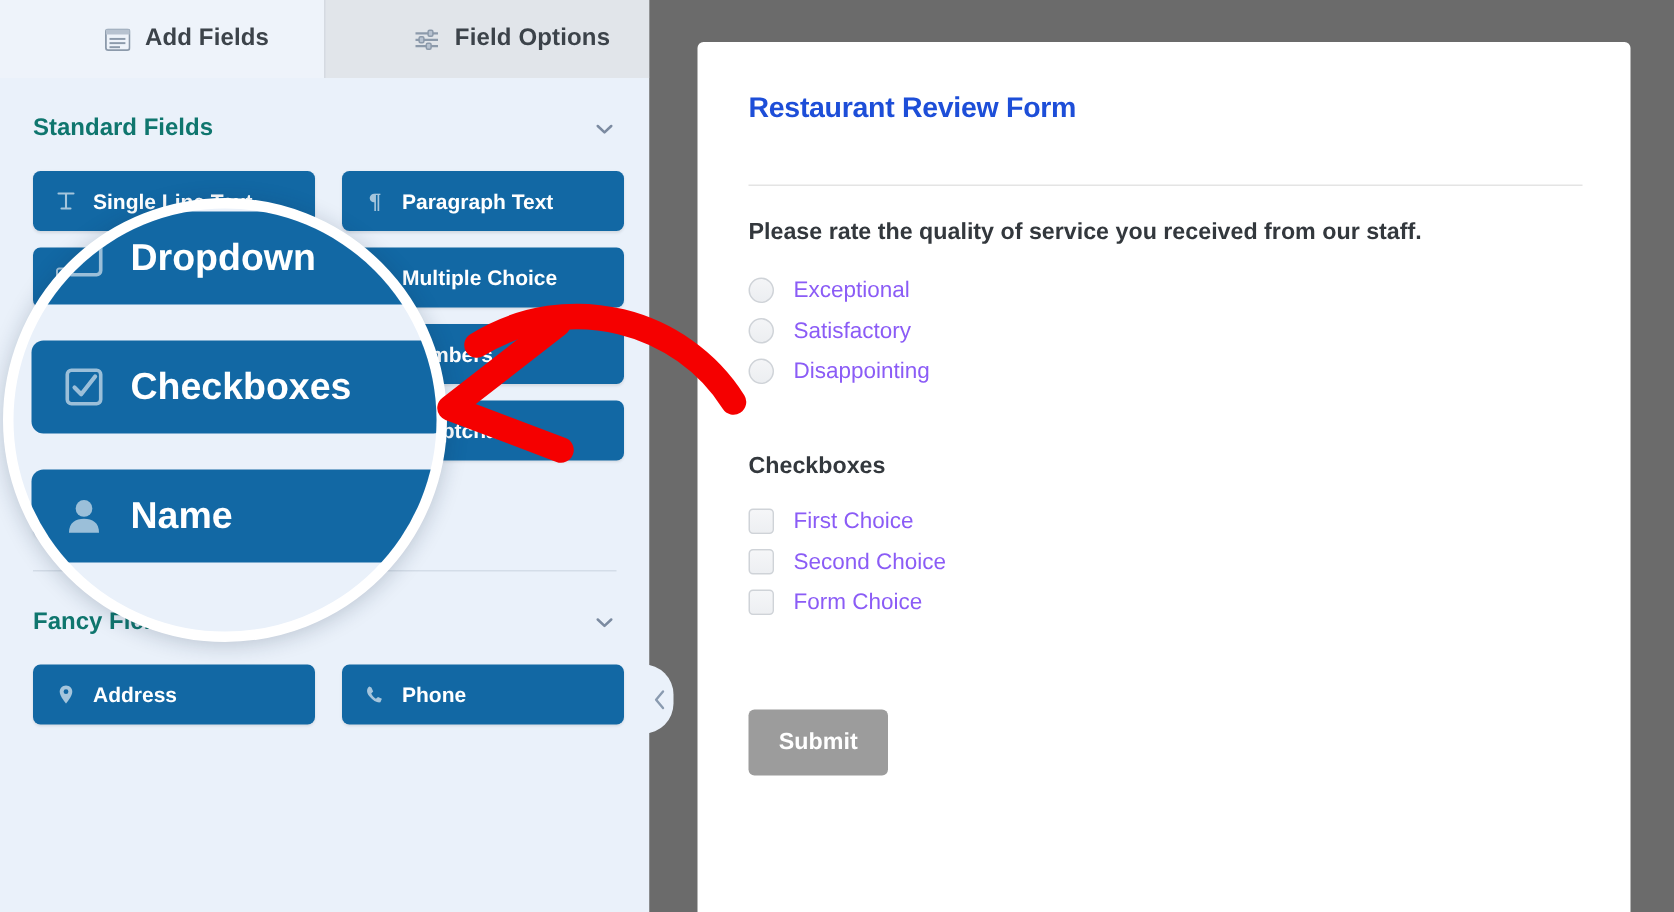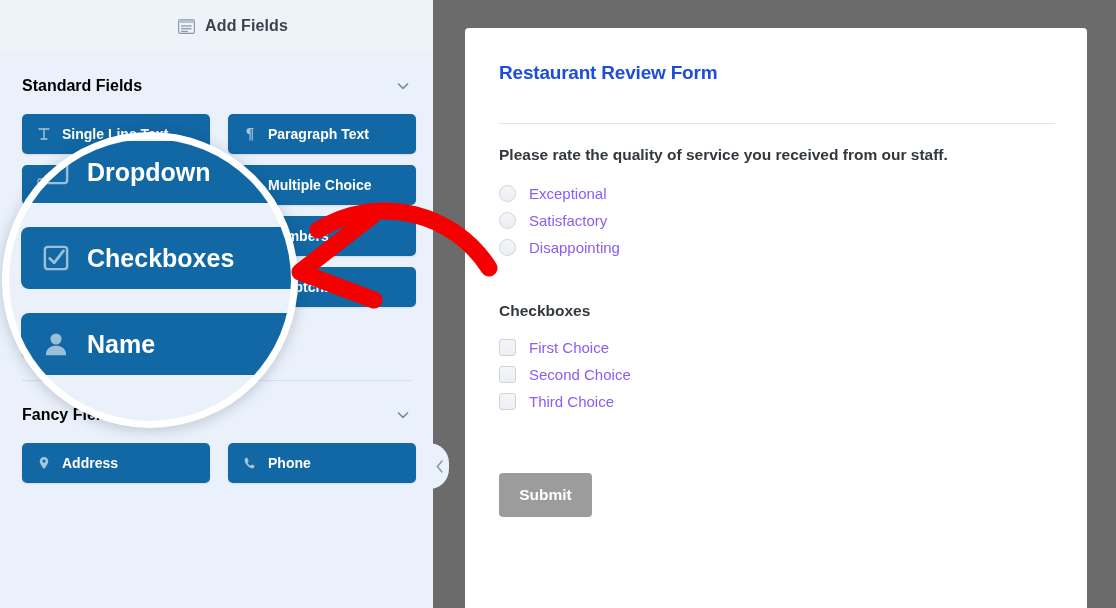--- a/index.html
+++ b/index.html
@@ -31,21 +31,21 @@
     padding-left: 33px;
   }
   .tab.active { background: #eef3fa; }
   .tab.inactive { background: #e1e5ea; border-left: 1px solid #d5dae1; }
   .tab-ico { display: inline-flex; align-items: center; justify-content: center; }
 
   .section-head {
     display: flex; align-items: center; justify-content: space-between;
     padding: 0 22px; height: 44px; margin-top: 12px;
   }
-  .section-head .title { font-size: 16px; font-weight: 700; color: #000000; }
+  .section-head .title { font-size: 16px; font-weight: 700; color: #0f766e; }
   .chev { width: 16px; height: 16px; color: #7c8ba1; }
 
   .grid {
     display: grid; grid-template-columns: 188px 188px;
     column-gap: 18px; row-gap: 11px;
     padding: 6px 22px 0 22px;
   }
   .fbtn {
     position: relative;
     height: 40px; border-radius: 5px;
@@ -174,20 +174,33 @@
           <svg width="17" height="15" viewBox="0 0 17 15">
             <rect x="0.6" y="0.6" width="15.8" height="13.8" rx="1.6" fill="none" stroke="#8c9aab" stroke-width="1.2"></rect>
             <rect x="0.6" y="0.6" width="15.8" height="3.4" fill="#b7c2d0" stroke="none"></rect>
             <rect x="3" y="6.3" width="10.6" height="1.3" fill="#8c9aab"></rect>
             <rect x="3" y="9.1" width="10.6" height="1.3" fill="#8c9aab"></rect>
             <rect x="3" y="11.8" width="7" height="1.3" fill="#8c9aab"></rect>
           </svg>
         </span>
         <span>Add Fields</span>
       </div>
+      <div class="tab inactive">
+        <span class="tab-ico">
+          <svg width="17" height="15" viewBox="0 0 17 15">
+            <line x1="1" y1="3.2" x2="16" y2="3.2" stroke="#8c9aab" stroke-width="1.5"></line>
+            <line x1="1" y1="7.5" x2="16" y2="7.5" stroke="#8c9aab" stroke-width="1.5"></line>
+            <line x1="1" y1="11.8" x2="16" y2="11.8" stroke="#8c9aab" stroke-width="1.5"></line>
+            <rect x="9.4" y="1.2" width="3.2" height="4" rx="1" fill="#b7c2d0" stroke="#8c9aab" stroke-width="1"></rect>
+            <rect x="3.4" y="5.5" width="3.2" height="4" rx="1" fill="#b7c2d0" stroke="#8c9aab" stroke-width="1"></rect>
+            <rect x="8.2" y="9.8" width="3.2" height="4" rx="1" fill="#b7c2d0" stroke="#8c9aab" stroke-width="1"></rect>
+          </svg>
+        </span>
+        <span>Field Options</span>
+      </div>
     </div>
 
     <div class="section-head">
       <span class="title">Standard Fields</span>
       <span class="chev">
         <svg width="16" height="16" viewBox="0 0 16 16">
             <path d="M3.5 6 L8 10.3 L12.5 6" fill="none" stroke="#7c8ba1" stroke-width="1.7" stroke-linecap="round" stroke-linejoin="round"></path>
           </svg>
       </span>
     </div>
@@ -347,21 +360,21 @@
       <div class="choice">
         <span class="check-box"></span>
         <span class="choice-label">First Choice</span>
       </div>
       <div class="choice">
         <span class="check-box"></span>
         <span class="choice-label">Second Choice</span>
       </div>
       <div class="choice">
         <span class="check-box"></span>
-        <span class="choice-label">Third Choice</span>
+        <span class="choice-label">Form Choice</span>
       </div>
     </div>
 
     <button class="submit-btn">Submit</button>
   </div>
 
   <div class="magnifier">
     <div class="mag-inner">
       <div class="mag-btn b1">
         <span class="fico">

